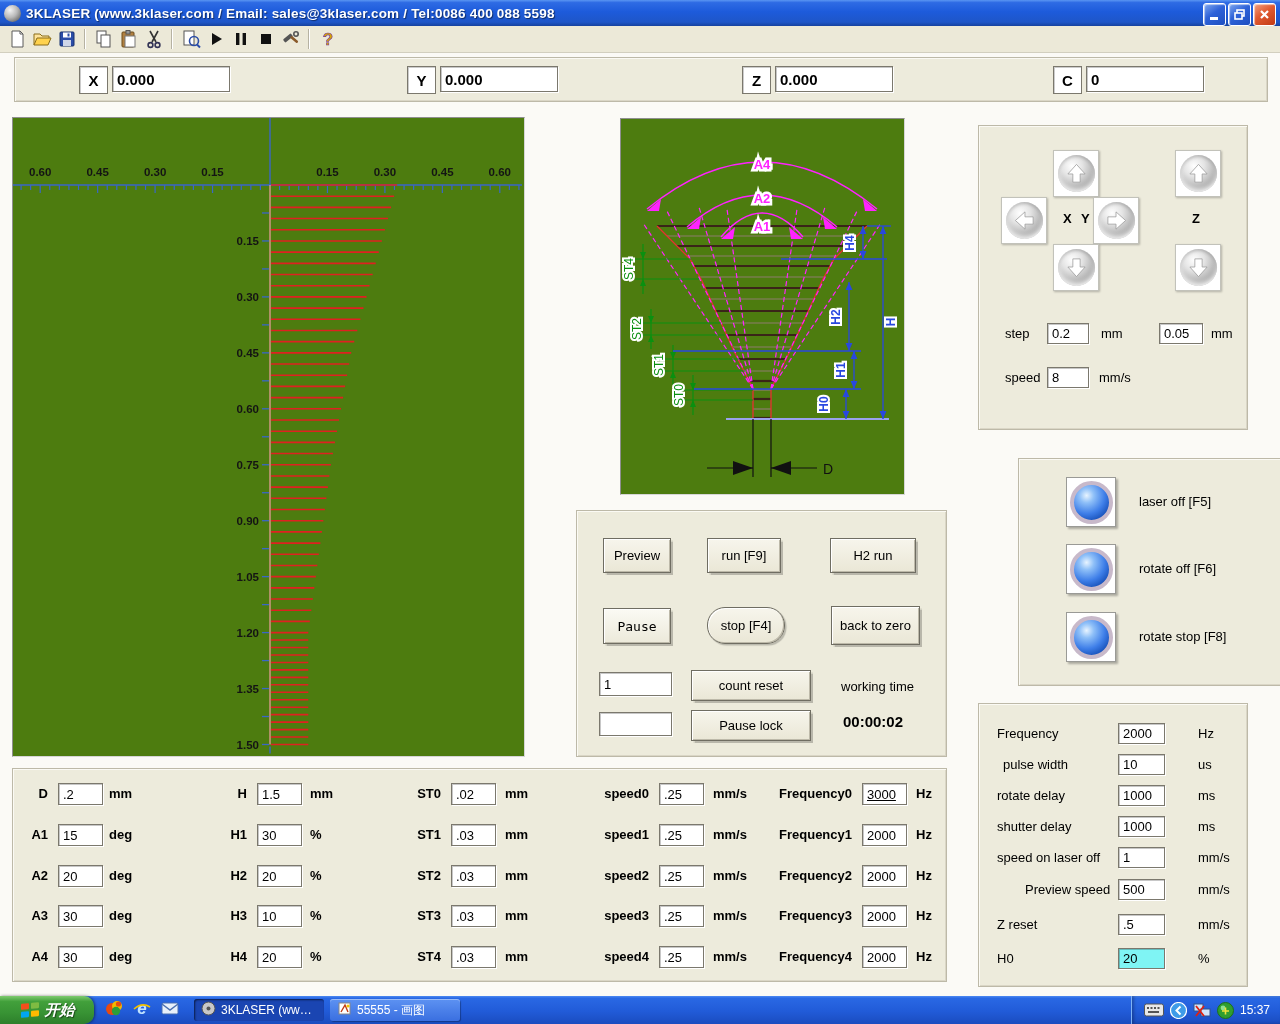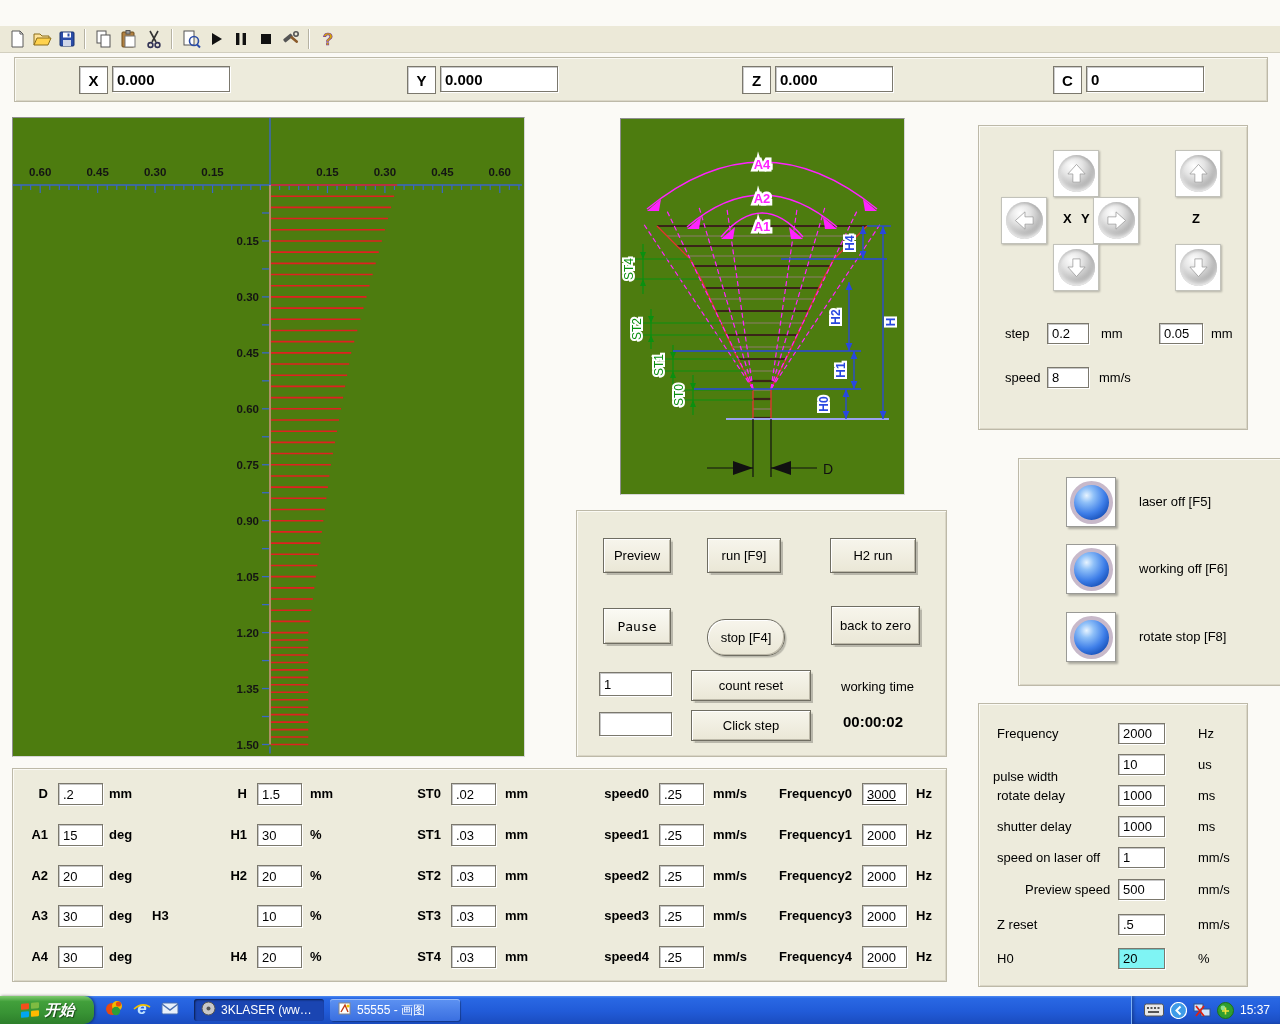--- a/index.html
+++ b/index.html
@@ -66,20 +66,42 @@
   .tray{position:absolute;right:0;top:0;height:28px;display:flex;align-items:center;gap:6px;padding:0 10px 0 12px;
     border-left:1px solid #7FB3F6;box-shadow:inset 2px 0 3px rgba(0,0,0,.25);}
   .clock{color:#fff;font-size:12px;}
   svg text{font-family:"Liberation Sans",sans-serif;}
 </style>
 </head>
 <body>
 
 <div class="screen">
 
+  <div class="titlebar">
+    <div class="appicon"></div>
+    <div class="apptitle">3KLASER (www.3klaser.com / Email: sales@3klaser.com / Tel:0086 400 088 5598</div>
+    <div class="wbtns">
+      <div class="wbtn">
+        <svg width="13" height="13">
+            <rect x="2" y="9" width="8" height="3" fill="#fff"></rect>
+          </svg>
+        </div>
+      <div class="wbtn">
+        <svg width="13" height="13">
+            <rect x="4" y="2" width="7" height="6" fill="none" stroke="#fff" stroke-width="1.6"></rect>
+            <rect x="2" y="5" width="7" height="6" fill="#2E62D8" stroke="#fff" stroke-width="1.6"></rect>
+          </svg>
+        </div>
+      <div class="wbtn close">
+        <svg width="13" height="13">
+            <path d="M3 3 L10 10 M10 3 L3 10" stroke="#fff" stroke-width="2.2"></path>
+          </svg>
+        </div>
+    </div>
+  </div>
 
   <div class="toolbar" id="toolbar">
       <div class="tbicon">
         <svg width="20" height="20">
           <path d="M5 2 h8 l3 3 v13 h-11 z" fill="#fff" stroke="#5a5a5a"></path>
           <path d="M13 2 v3 h3" fill="none" stroke="#5a5a5a"></path>
         </svg>
       </div>
       <div class="tbicon">
         <svg width="20" height="20">
@@ -453,27 +475,27 @@
         </g>
   <text x="202" y="355" font-size="14" fill="#111">D</text>
       </svg>
   </div>
 
   <div class="panel" style="left:576px;top:510px;width:369px;height:245px;">
     <div class="btn" style="left:26px;top:27px;width:66px;height:33px;">Preview</div>
     <div class="btn" style="left:130px;top:27px;width:72px;height:33px;">run [F9]</div>
     <div class="btn" style="left:253px;top:27px;width:84px;height:33px;">H2 run</div>
     <div class="btn pausef" style="left:26px;top:97px;width:66px;height:34px;">Pause</div>
-    <div class="btn" style="left:130px;top:108px;width:76px;height:35px;border-radius:18px;">stop [F4]</div>
+    <div class="btn" style="left:130px;top:96px;width:76px;height:35px;border-radius:18px;">stop [F4]</div>
     <div class="btn" style="left:254px;top:95px;width:87px;height:37px;">back to zero</div>
     <input class="tb" style="left: 22px; top: 161px; width: 73px; height: 24px;" value="1">
     <div class="btn" style="left:114px;top:159px;width:118px;height:29px;">count reset</div>
     <div class="lbl" style="left:264px;top:168px;">working time</div>
     <input class="tb" style="left: 22px; top: 201px; width: 73px; height: 24px;" value="">
-    <div class="btn" style="left:114px;top:199px;width:118px;height:29px;">Click step</div>
+    <div class="btn" style="left:114px;top:199px;width:118px;height:29px;">Pause lock</div>
     <div class="lbl blbl" style="left:266px;top:202px;font-size:15px;">00:00:02</div>
   </div>
 
   <div class="panel" id="jogpanel" style="left:978px;top:125px;width:268px;height:303px;">
     <div class="lbl blbl" style="left:84px;top:85px;letter-spacing:3px;">X Y</div>
     <div class="lbl blbl" style="left:213px;top:85px;">Z</div>
     <div class="lbl" style="left:26px;top:200px;">step</div>
     <input class="tb" style="left: 68px; top: 197px; width: 42px; height: 21px;" value="0.2">
     <div class="lbl" style="left:122px;top:200px;">mm</div>
     <input class="tb" style="left: 180px; top: 197px; width: 44px; height: 21px;" value="0.05">
@@ -526,32 +548,32 @@
     </div>
 
   <div class="panel" id="laserpanel" style="left:1018px;top:458px;width:268px;height:226px;">
       <div class="lbtn" style="left: 47px; top: 18px;">
         <div class="lball"></div>
       </div>
       <div class="lbl" style="left: 120px; top: 35px;">laser off [F5]</div>
       <div class="lbtn" style="left: 47px; top: 85px;">
         <div class="lball"></div>
       </div>
-      <div class="lbl" style="left: 120px; top: 102px;">working off [F6]</div>
+      <div class="lbl" style="left: 120px; top: 102px;">rotate off [F6]</div>
       <div class="lbtn" style="left: 47px; top: 153px;">
         <div class="lball"></div>
       </div>
       <div class="lbl" style="left: 120px; top: 170px;">rotate stop [F8]</div>
     </div>
 
   <div class="panel" id="rparams" style="left:978px;top:703px;width:268px;height:282px;">
       <div class="lbl" style="left: 18px; top: 22px;">Frequency</div>
       <input class="tb" value="2000" style="left: 139px; top: 19px; width: 47px; height: 21px;">
       <div class="lbl" style="left: 219px; top: 22px;">Hz</div>
-      <div class="lbl" style="left: 14px; top: 53px; margin-top: 12px;">pulse width</div>
+      <div class="lbl" style="left: 24px; top: 53px;">pulse width</div>
       <input class="tb" value="10" style="left: 139px; top: 50px; width: 47px; height: 21px;">
       <div class="lbl" style="left: 219px; top: 53px;">us</div>
       <div class="lbl" style="left: 18px; top: 84px;">rotate delay</div>
       <input class="tb" value="1000" style="left: 139px; top: 81px; width: 47px; height: 21px;">
       <div class="lbl" style="left: 219px; top: 84px;">ms</div>
       <div class="lbl" style="left: 18px; top: 115px;">shutter delay</div>
       <input class="tb" value="1000" style="left: 139px; top: 112px; width: 47px; height: 21px;">
       <div class="lbl" style="left: 219px; top: 115px;">ms</div>
       <div class="lbl" style="left: 18px; top: 146px;">speed on laser off</div>
       <input class="tb" value="1" style="left: 139px; top: 143px; width: 47px; height: 21px;">
@@ -585,21 +607,21 @@
       <div class="lbl blbl" style="left: 96px; top: 180px;">deg</div>
       <div class="lbl blbl" style="left: 139px; top: 17px; width: 95px; text-align: right;">H</div>
       <input class="tb" value="1.5" style="left: 244px; top: 14px; width: 45px; height: 22px;">
       <div class="lbl blbl" style="left: 297px; top: 17px;">mm</div>
       <div class="lbl blbl" style="left: 139px; top: 58px; width: 95px; text-align: right;">H1</div>
       <input class="tb" value="30" style="left: 244px; top: 55px; width: 45px; height: 22px;">
       <div class="lbl blbl" style="left: 297px; top: 58px;">%</div>
       <div class="lbl blbl" style="left: 139px; top: 99px; width: 95px; text-align: right;">H2</div>
       <input class="tb" value="20" style="left: 244px; top: 96px; width: 45px; height: 22px;">
       <div class="lbl blbl" style="left: 297px; top: 99px;">%</div>
-      <div class="lbl blbl" style="left: 139px; top: 139px; width: 95px; ">H3</div>
+      <div class="lbl blbl" style="left: 139px; top: 139px; width: 95px; text-align: right;">H3</div>
       <input class="tb" value="10" style="left: 244px; top: 136px; width: 45px; height: 22px;">
       <div class="lbl blbl" style="left: 297px; top: 139px;">%</div>
       <div class="lbl blbl" style="left: 139px; top: 180px; width: 95px; text-align: right;">H4</div>
       <input class="tb" value="20" style="left: 244px; top: 177px; width: 45px; height: 22px;">
       <div class="lbl blbl" style="left: 297px; top: 180px;">%</div>
       <div class="lbl blbl" style="left: 333px; top: 17px; width: 95px; text-align: right;">ST0</div>
       <input class="tb" value=".02" style="left: 438px; top: 14px; width: 45px; height: 22px;">
       <div class="lbl blbl" style="left: 492px; top: 17px;">mm</div>
       <div class="lbl blbl" style="left: 333px; top: 58px; width: 95px; text-align: right;">ST1</div>
       <input class="tb" value=".03" style="left: 438px; top: 55px; width: 45px; height: 22px;">

